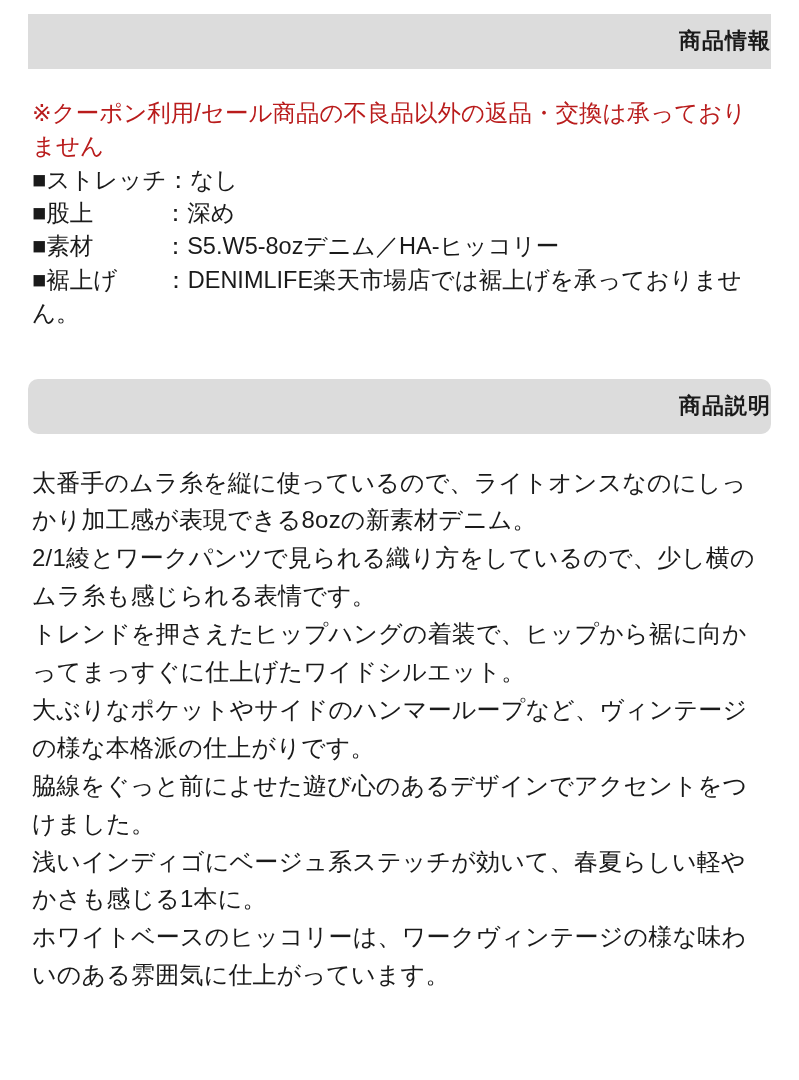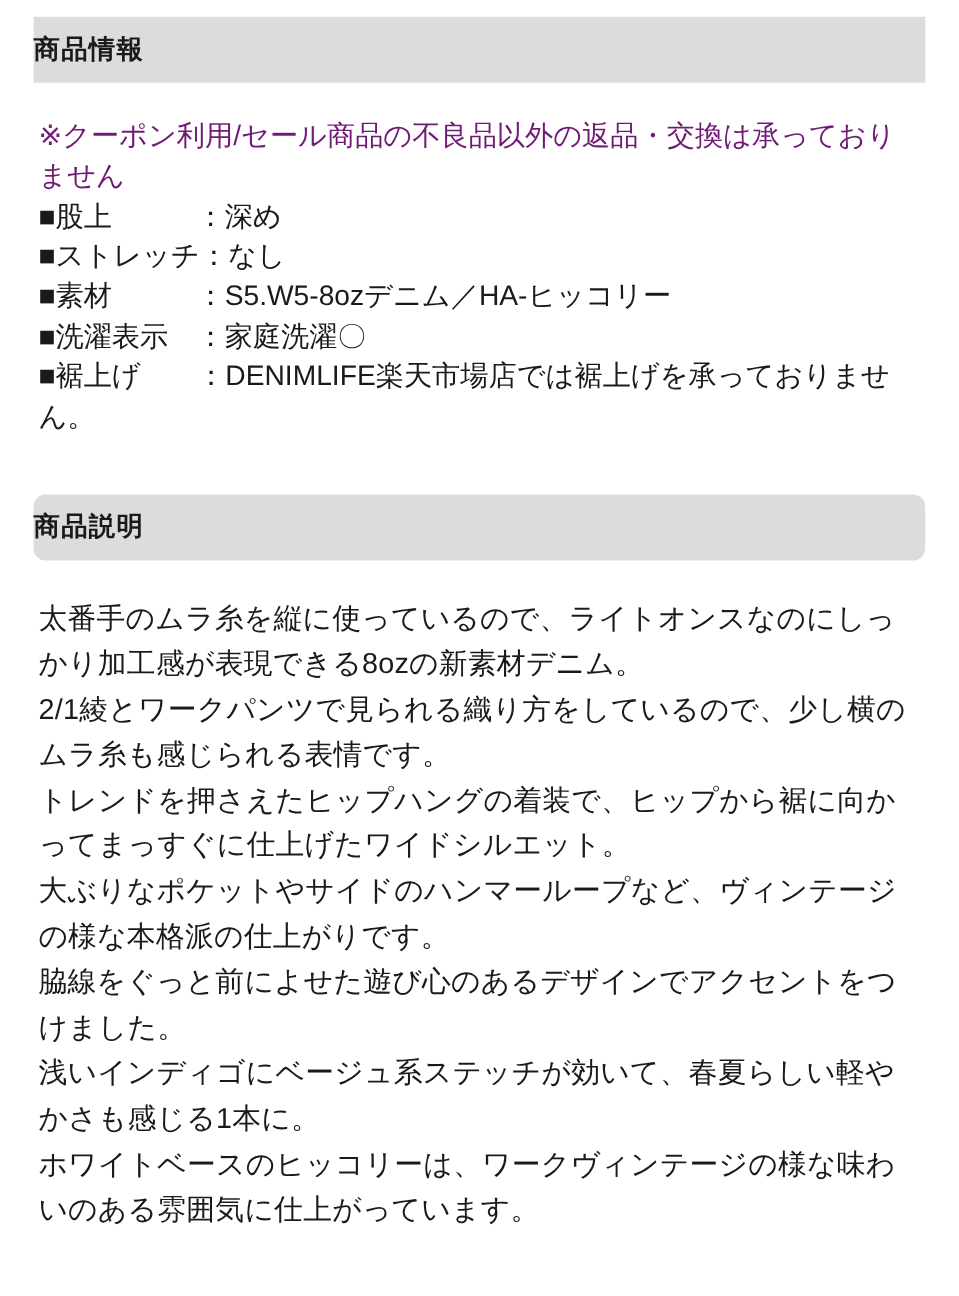--- a/index.html
+++ b/index.html
@@ -18,38 +18,38 @@
     width: 799px;
     height: 1080px;
     position: relative;
     box-sizing: border-box;
   }
   .section-header {
     background: #dcdcdc;
     color: #1a1a1a;
     font-size: 22px;
     font-weight: bold;
-    text-align: left;
+    text-align: right;
     padding: 12px 0 13px 0;
     letter-spacing: 1px;
   }
   .section-header--info {
     margin: 14px 28px 0 28px;
   }
   .section-header--desc {
     margin: 0 28px 0 28px;
     border-radius: 10px;
   }
   .spec-block {
     margin: 28px 32px 0 32px;
     font-size: 23.5px;
     line-height: 1.42;
   }
   .notice {
-    color: #701a75;
+    color: #b91c1c;
     display: block;
   }
   .spec-line {
     display: block;
     white-space: pre-wrap;
   }
   .gap-info-desc {
     height: 48px;
   }
   .desc-block {
@@ -65,24 +65,23 @@
 </style>
 </head>
 <body>
 
 <div class="page">
 
   <div class="section-header section-header--info">商品情報</div>
 
   <div class="spec-block">
     <span class="notice">※クーポン利用/セール商品の不良品以外の返品・交換は承っておりません</span>
+    <span class="spec-line">■ストレッチ：なし</span>
     <span class="spec-line">■股上　　　：深め</span>
-    <span class="spec-line">■ストレッチ：なし</span>
     <span class="spec-line">■素材　　　：S5.W5-8ozデニム／HA-ヒッコリー</span>
-    <span class="spec-line">■洗濯表示　：家庭洗濯〇</span>
     <span class="spec-line">■裾上げ　　：DENIMLIFE楽天市場店では裾上げを承っておりません。</span>
   </div>
 
   <div class="gap-info-desc"></div>
 
   <div class="section-header section-header--desc">商品説明</div>
 
   <div class="desc-block">
     <p class="desc-para">太番手のムラ糸を縦に使っているので、ライトオンスなのにしっかり加工感が表現できる8ozの新素材デニム。</p>
     <p class="desc-para">2/1綾とワークパンツで見られる織り方をしているので、少し横のムラ糸も感じられる表情です。</p>

